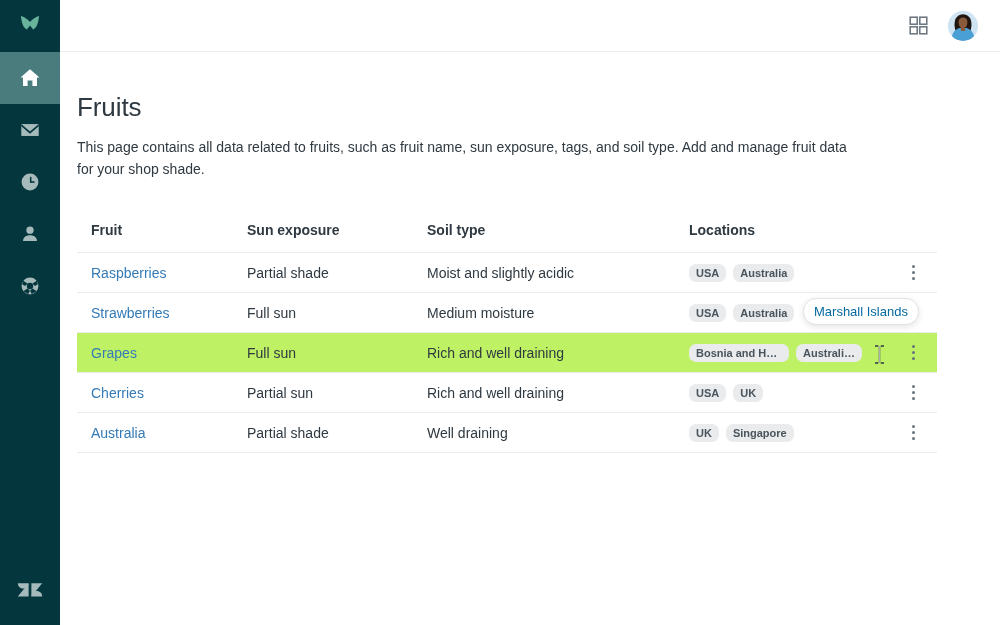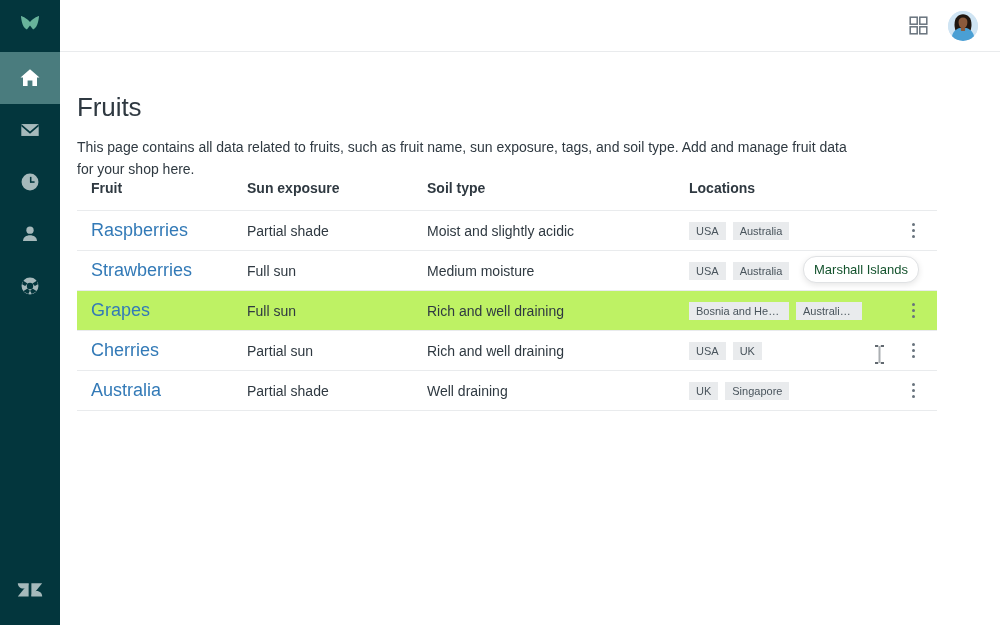--- a/index.html
+++ b/index.html
@@ -63,21 +63,21 @@
     font-size: 26px; font-weight: 400; color: #2f3941;
     letter-spacing: -0.1px; line-height: 34px;
   }
   .page-desc {
     margin-top: 12px;
     font-size: 14px; line-height: 22px; color: #2f3941;
     max-width: 775px;
   }
 
   
-  .table-wrap { position: relative; }
+  .table-wrap { margin-top: 42px; position: relative; }
   table { width: 860px; border-collapse: collapse; table-layout: fixed; }
   thead th {
     text-align: left;
     font-size: 14px; font-weight: 700; color: #2f3941;
     padding: 0 0 14px 0;
     border-bottom: 1px solid #e9ebed;
   }
   th.col-fruit { width: 170px; padding-left: 14px; }
   th.col-sun   { width: 180px; }
   th.col-soil  { width: 262px; }
@@ -88,50 +88,51 @@
   tbody tr.is-hovered { background: #bef264; }
   tbody td {
     font-size: 14px; color: #2f3941;
     border-bottom: 1px solid #e9ebed;
     vertical-align: middle;
     padding: 0;
   }
   td.cell-fruit { padding-left: 14px; }
   .fruit-link {
     color: #337ab7; text-decoration: none; cursor: pointer;
-    font-size: 18px;
+    font-size: 14px;
   }
   .tags { display: flex; align-items: center; gap: 7px; }
   .tag {
     background: #e9ebed; color: #49545c;
     font-size: 11px; line-height: 18px;
-    padding: 0 7px; border-radius: 0;
+    padding: 0 7px; border-radius: 7px;
     white-space: nowrap;
     max-width: 100px; overflow: hidden; text-overflow: ellipsis;
     cursor: default;
+    font-weight: bold;
   }
   .tag.truncated { max-width: 66px; }
   td.cell-menu { text-align: right; padding-right: 12px; }
   .kebab {
     display: inline-flex; flex-direction: column; gap: 3px;
     align-items: center; justify-content: center;
     width: 24px; height: 24px; cursor: pointer; vertical-align: middle;
   }
   .kebab i { width: 3px; height: 3px; background: #68737d; border-radius: 50%; display: block; }
 
   
   .tooltip {
     position: absolute;
     left: 726px; top: 76px;
     background: #ffffff;
     border: 1px solid #e0e2e4;
     border-radius: 13px;
     box-shadow: 0 2px 6px rgba(0,0,0,0.10);
     padding: 5px 10px;
-    font-size: 13px; color: #14532d;
+    font-size: 13px; color: #0369a1;
     white-space: nowrap;
     z-index: 20;
   }
 
   
   .text-cursor {
     position: absolute;
     left: 874px; top: 345px;
     width: 11px; height: 19px;
     z-index: 30; pointer-events: none;
@@ -218,21 +219,21 @@
           <path d="M6.5 13.5 C6.5 6.8 10.2 3.2 15 3.2 C19.8 3.2 23.5 6.8 23.5 13.5 C23.5 17.5 22 21 22 21 L8 21 C8 21 6.5 17.5 6.5 13.5 Z" fill="#20160f"></path>
           <path d="M10.6 11 C10.6 8 12.4 6.4 15 6.4 C17.6 6.4 19.4 8 19.4 11 C19.4 14.5 17.9 17.3 15 17.3 C12.1 17.3 10.6 14.5 10.6 11 Z" fill="#8a5a3c"></path>
           <path d="M11.6 17 L18.4 17 C23 18.4 25.6 21.6 26.2 26.4 C23.4 28.7 19.5 30 15 30 C10.5 30 6.6 28.7 3.8 26.4 C4.4 21.6 7 18.4 11.6 17 Z" fill="#4a9fd4"></path>
           <path d="M12.9 16.6 h4.2 v2.6 c0 1.2 -4.2 1.2 -4.2 0 Z" fill="#8a5a3c"></path>
         </svg>
       </div>
     </header>
 
     <div class="content">
       <h1 class="page-title">Fruits</h1>
-      <p class="page-desc">This page contains all data related to fruits, such as fruit name, sun exposure, tags, and soil type. Add and manage fruit data for your shop here.</p>
+      <p class="page-desc">This page contains all data related to fruits, such as fruit name, sun exposure, tags, and soil type. Add and manage fruit data for your shop shade.</p>
 
       <div class="table-wrap">
         <table>
           <thead>
             <tr>
               <th class="col-fruit">Fruit</th>
               <th class="col-sun">Sun exposure</th>
               <th class="col-soil">Soil type</th>
               <th class="col-loc">Locations</th>
               <th class="col-menu"></th>

